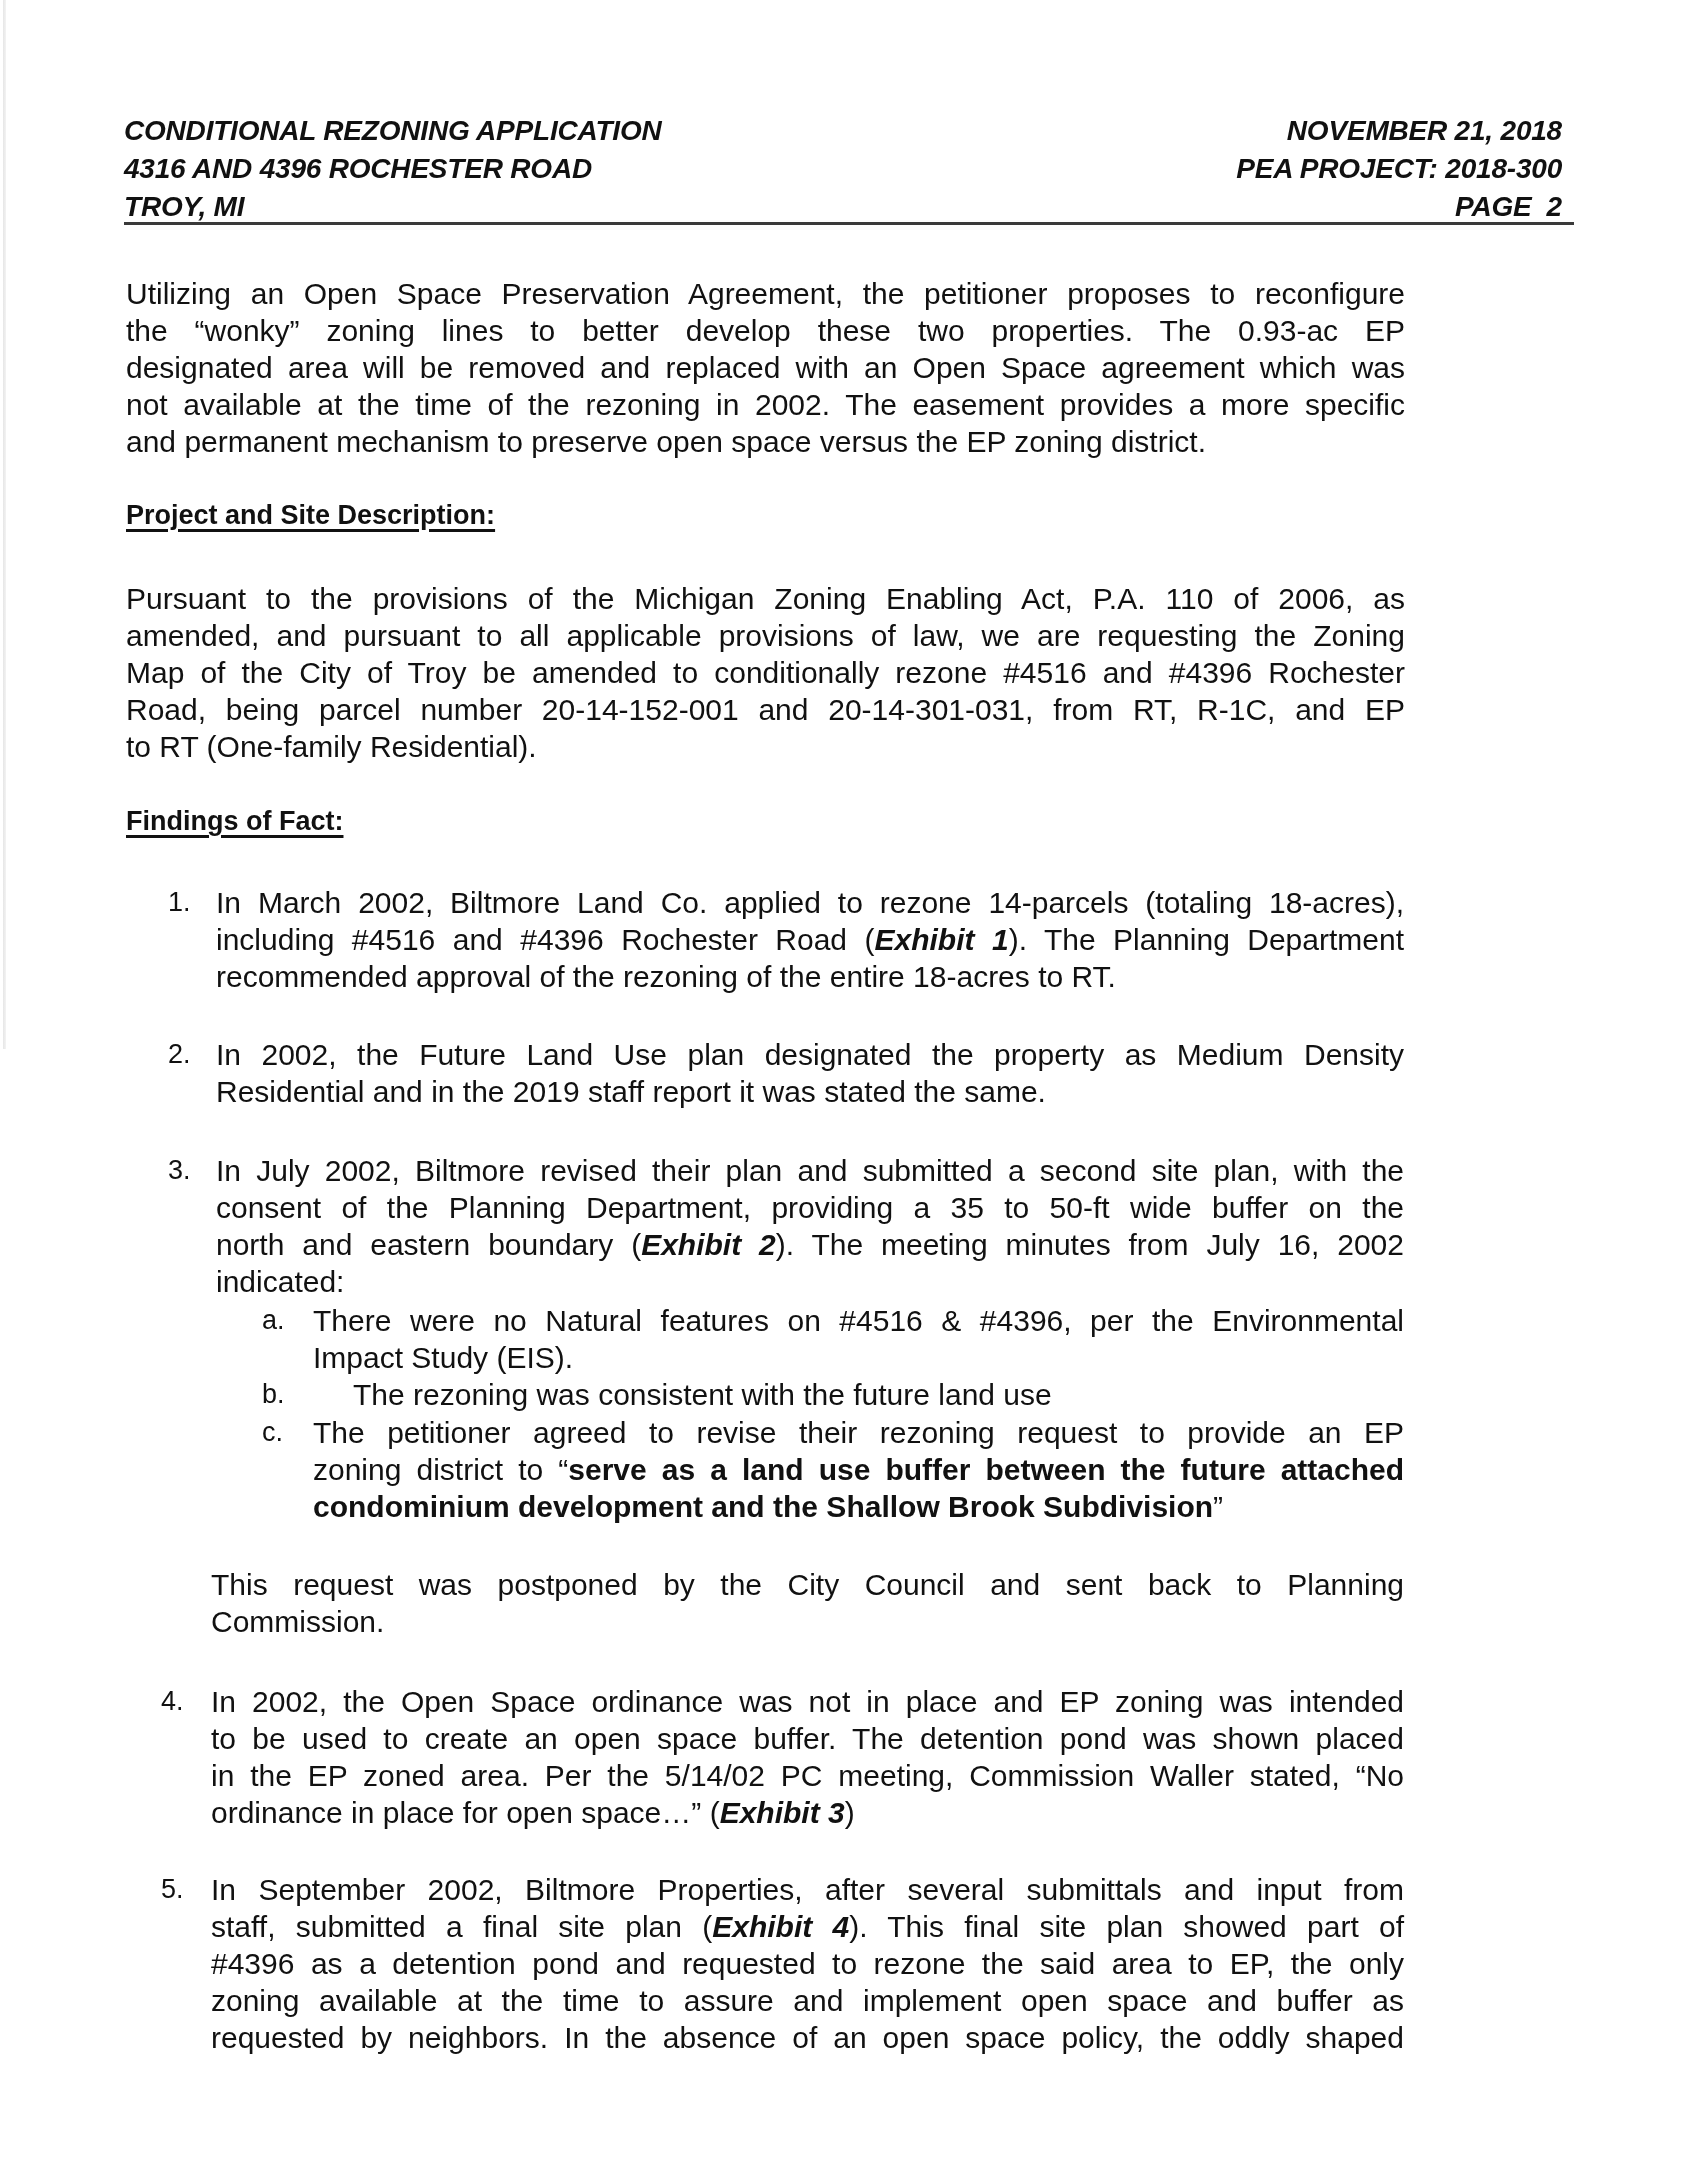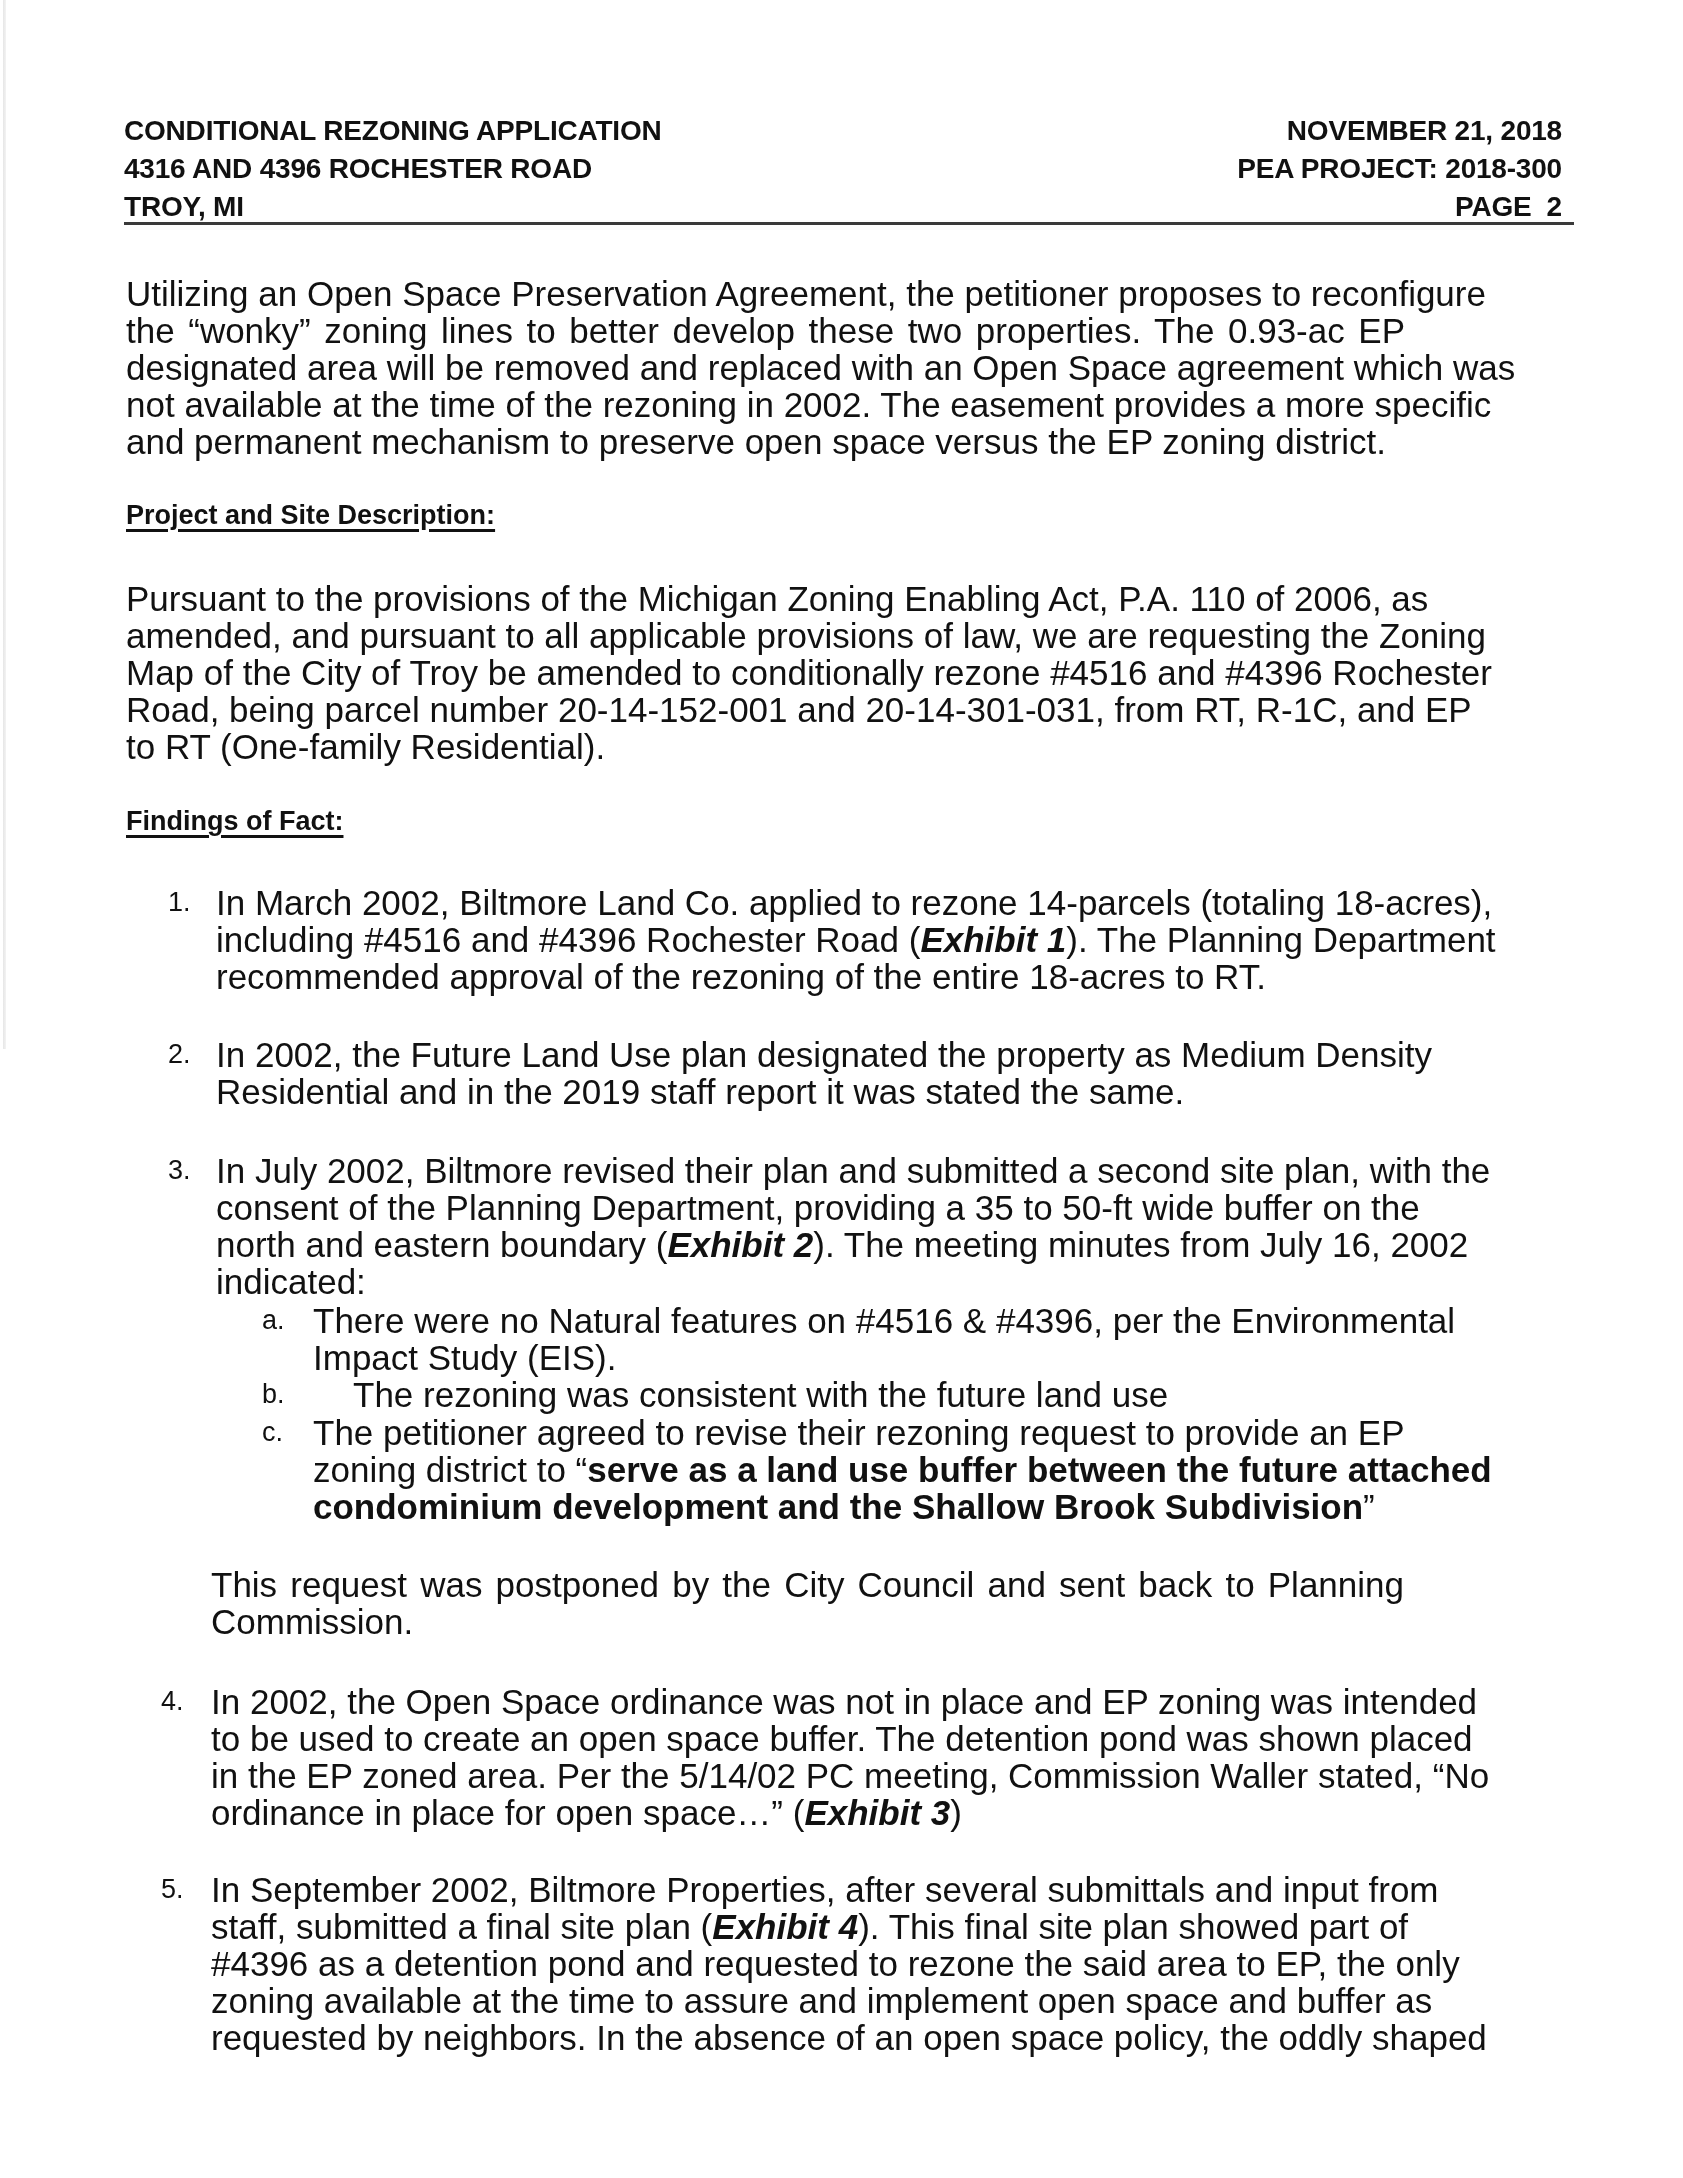--- a/index.html
+++ b/index.html
@@ -8,32 +8,32 @@
     }
     body {
       position: relative;
       font-family: "Liberation Sans", "DejaVu Sans", sans-serif;
       color: #111111;
     }
     .scan-edge {
       position: absolute; left: 3px; top: 0; width: 3px; height: 1049px;
       background: linear-gradient(to right, #e6e6e6, #f3f3f3);
     }
-    .header { position: absolute; left: 124px; top: 112px; width: 1450px; height: 119px; }
+    .header { position: absolute; left: 124px; top: 112px; width: 1450px; height: 119px; font-style: italic; }
     .header .left, .header .right {
       position: absolute; top: 0;
       font-weight: bold; font-size: 28px; line-height: 38px; letter-spacing: -0.2px;
     }
     .header .left { left: 0; }
     .header .right { right: 12px; text-align: right; }
     .header-rule {
       position: absolute; left: 124px; top: 222px; width: 1450px; height: 3px;
       background: #3a3a3a;
     }
-    .block { position: absolute; font-size: 35px; line-height: 37px; }
+    .block { position: absolute; font-size: 30px; line-height: 37px; }
     .line {
       display: block; white-space: nowrap; text-align: justify; text-align-last: justify;
     }
     .line.last { text-align: left; text-align-last: left; }
     .heading {
       position: absolute; font-weight: bold; font-size: 27px; line-height: 34px;
       text-decoration: underline; text-decoration-thickness: 3px; text-underline-offset: 5px;
     }
     .num { position: absolute; font-size: 27px; line-height: 37px; }
     .exh { font-weight: bold; font-style: italic; }

